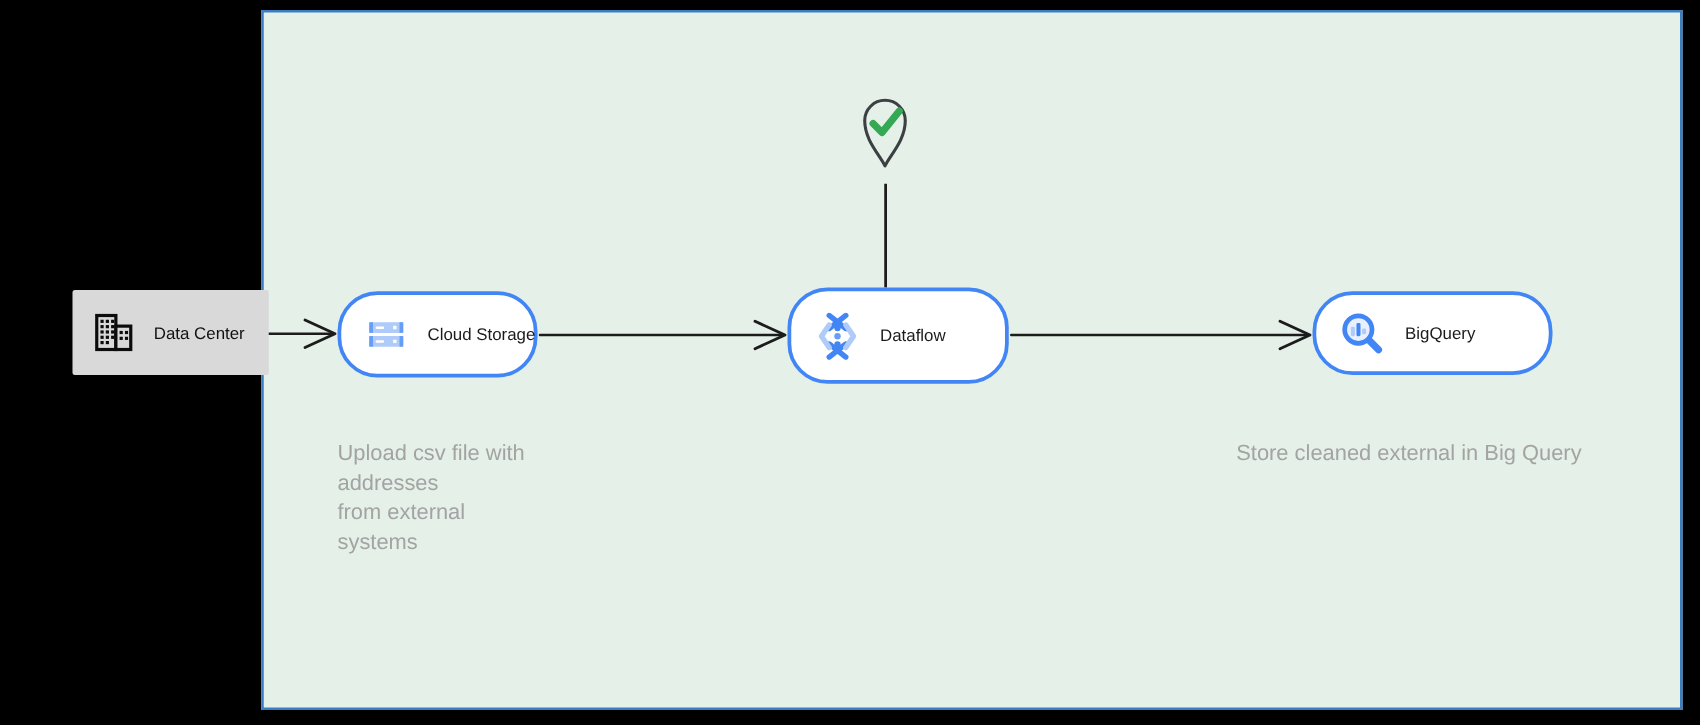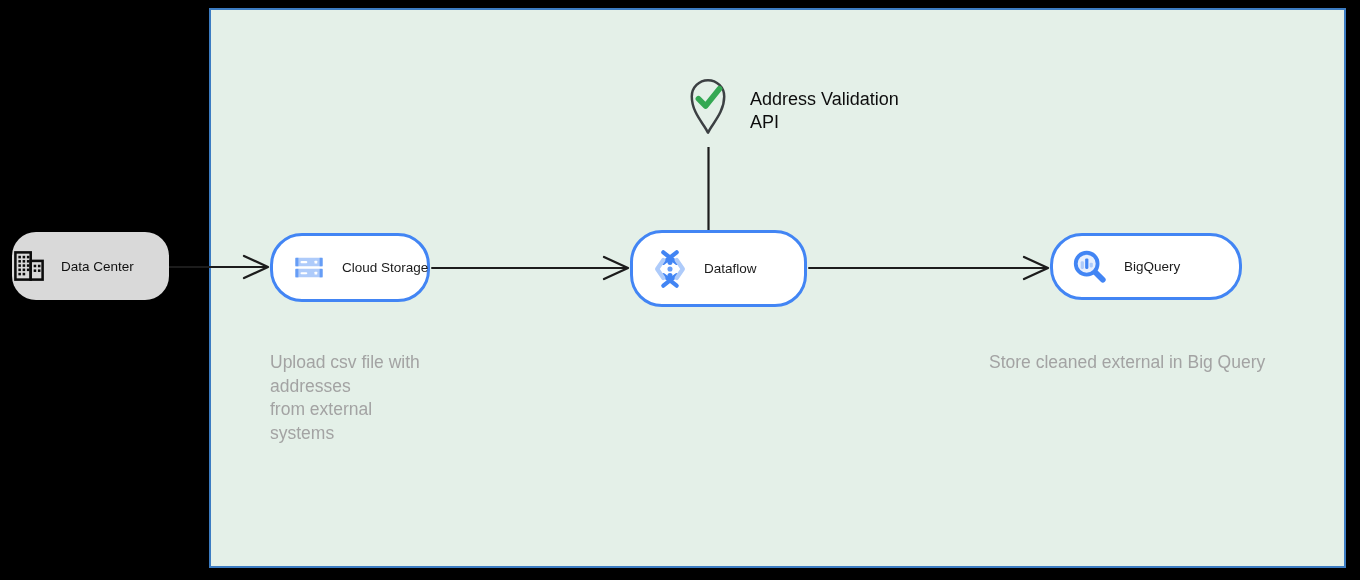--- a/index.html
+++ b/index.html
@@ -34,23 +34,23 @@
   }
   .node .node-label{
     font-size:13.5px;
     color:#1b1b1b;
     white-space:nowrap;
   }
   .node-external{
     position:absolute;z-index:3;
     box-sizing:border-box;
     background:var(--external-fill,#d9d9d9);
-    border:none;border-radius:24px;
+    border:none;border-radius:2px;
     display:flex;align-items:center;
-    padding-left:0;gap:15px;
+    padding-left:16px;gap:15px;margin-left:46px;
   }
   .node-external .node-label{font-size:13.5px;color:#101010;white-space:nowrap;}
   .caption{
     position:absolute;z-index:3;
     font-size:17.5px;line-height:23.5px;
     color:#a3a3a3;
     white-space:pre-line;
     margin-top:21px;
   }
   .api-label{
@@ -168,22 +168,20 @@
     </svg>
     <span class="node-label">BigQuery</span>
   </div>
 
   <div class="pin-wrap" style="left:687px;top:76px;width:42px;height:60px;">
     <svg width="42" height="60" viewBox="0 0 44 62">
       <path d="M22,59 C18,50 5,38 5,21 A17,17 0 0 1 39,21 C39,38 26,50 22,59 Z" fill="none" style="stroke:var(--pin-outline);" stroke-width="2.6" stroke-linejoin="round"></path>
       <polyline points="12,23.5 19.5,31 34,13" fill="none" style="stroke:var(--check-green);" stroke-width="6" stroke-linecap="round" stroke-linejoin="round"></polyline>
     </svg>
   </div>
-  <div class="api-label" style="left:750px;top:88px;">Address Validation
-API</div>
 
   <div class="caption" style="left:270px;top:330px;width:220px;">Upload csv file with
 addresses
 from external
 systems</div>
   <div class="caption" style="left:989px;top:330px;width:350px;">Store cleaned external in Big Query</div>
 
 </div>
 
 </body></html>

